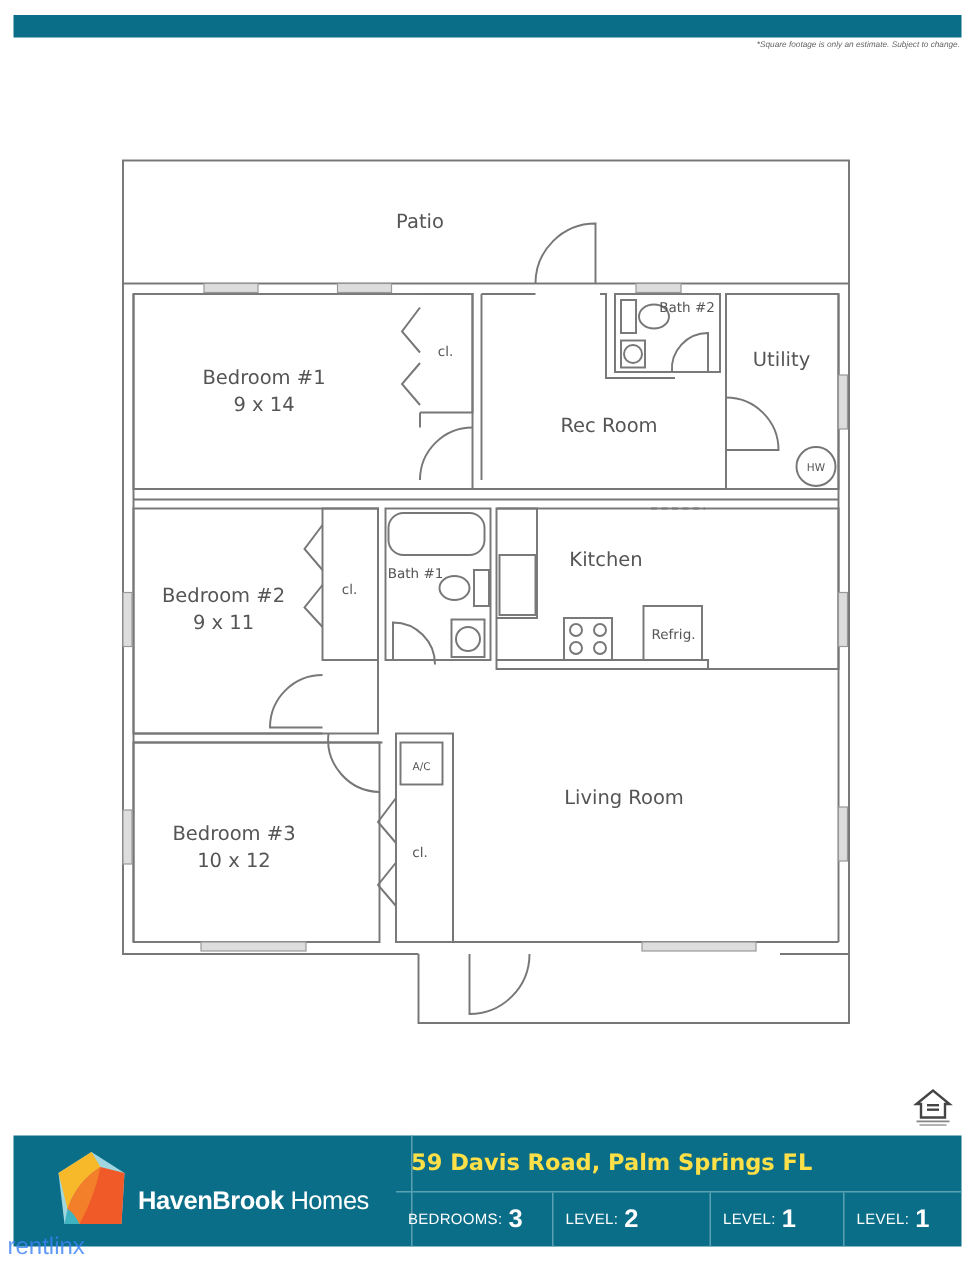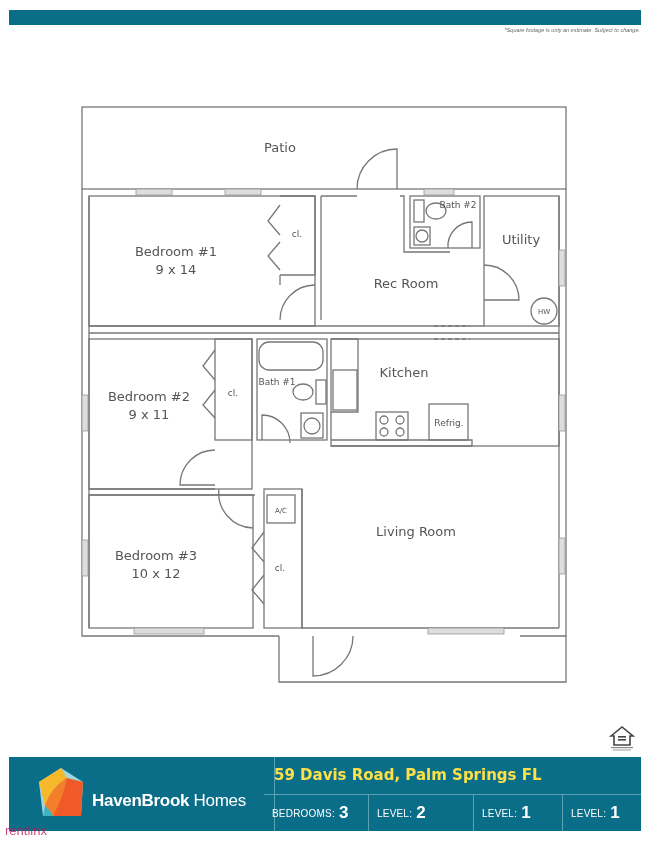--- a/index.html
+++ b/index.html
@@ -14,21 +14,21 @@
   .logo-mark { position:absolute; left:17px; top:9px; width:48px; height:54px; }
   .brand { position:absolute; left:72px; top:34px; font-family:"Liberation Sans", sans-serif; font-size:17px; color:#fff; letter-spacing:-0.3px; }
   .brand b { font-weight:bold; }
   .address { position:absolute; left:255px; top:0; width:377px; height:37px; border-bottom:1px solid #5aa1b4; }
   .address span { position:absolute; left:10px; top:9px; font-family:"DejaVu Sans", sans-serif; font-weight:bold; font-size:15px; color:#fde047; }
   .stats { position:absolute; left:255px; top:38px; width:377px; height:36px; display:flex; }
   .stat { height:36px; border-right:1px solid #5aa1b4; display:flex; align-items:center; padding-left:8px; box-sizing:border-box; }
   .stat:last-child { border-right:none; }
   .stat .lbl { font-family:"Liberation Sans", sans-serif; font-size:10px; letter-spacing:0.2px; }
   .stat .val { font-family:"Liberation Sans", sans-serif; font-weight:bold; font-size:17px; margin-left:4px; }
-  .watermark { position:absolute; left:5px; top:823px; font-family:"Liberation Sans", sans-serif; font-size:13px; color:#be185d; opacity:0.8; }
+  .watermark { position:absolute; left:5px; top:823px; font-family:"Liberation Sans", sans-serif; font-size:16px; color:#3b82f6; opacity:0.8; }
 </style>
 </head>
 <body>
 
 <div class="top-bar"></div>
 <div class="disclaimer">*Square footage is only an estimate. Subject to change.</div>
 
 <svg class="plan" viewBox="0 0 650 720" xmlns="http://www.w3.org/2000/svg">
   <g fill="none" stroke="#777" stroke-width="1.3">
 

